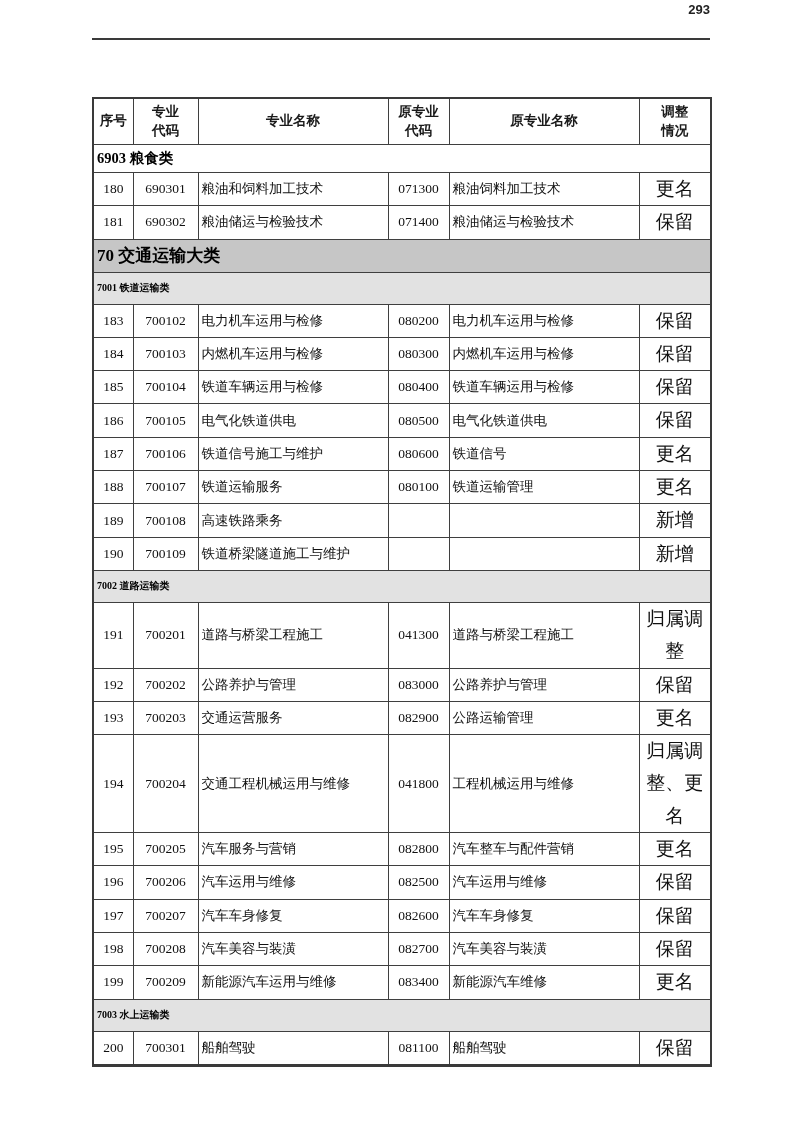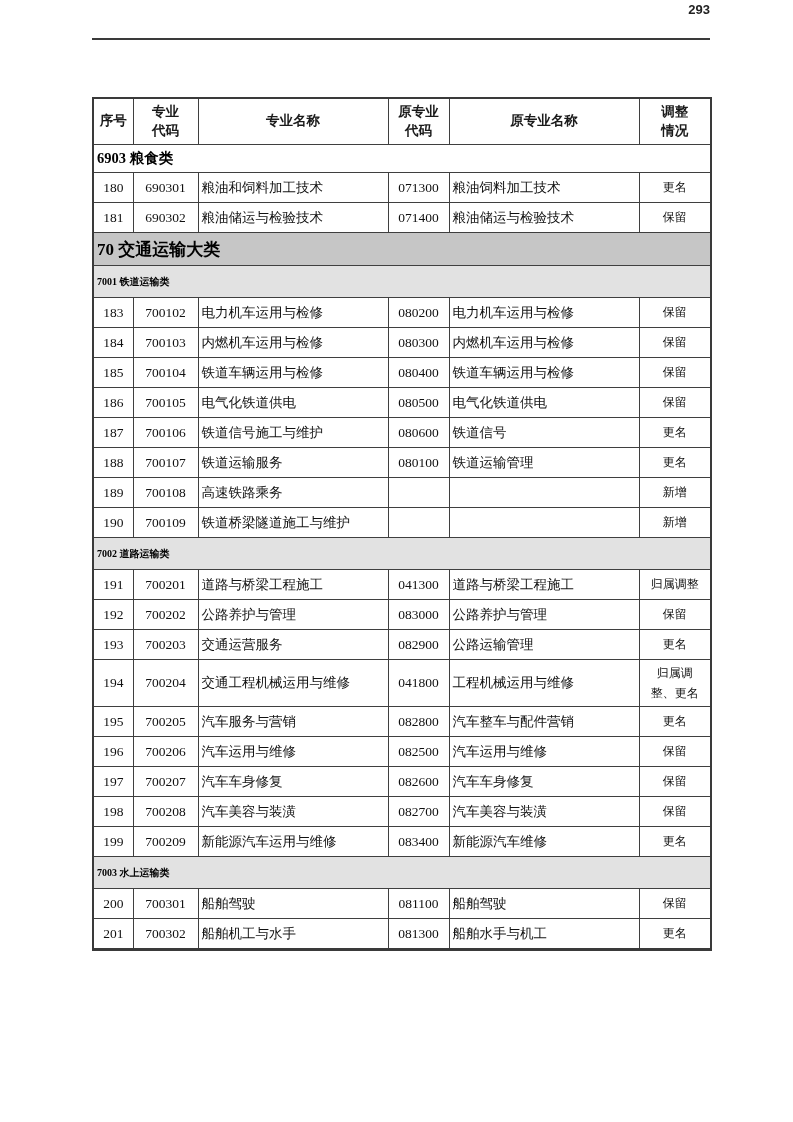--- a/index.html
+++ b/index.html
@@ -64,21 +64,21 @@
     color:#111;
   }
   td.txt {
     font-size:13.5px;
     text-align:left;
     padding-left:3px;
     color:#111;
     font-family:Liberation Serif, serif;
   }
   td.adj {
-    font-size:12px;
+    font-size:19px;
     text-align:center;
     white-space:pre-line;
     line-height:1.7;
     color:#111;
   }
   tr.section td {
     text-align:left;
     padding-left:3px;
     font-weight:bold;
     font-family:"Liberation Serif", serif;
@@ -288,23 +288,15 @@
           <td colspan="6">7003 水上运输类</td>
         </tr>
         <tr class="data">
           <td class="num">200</td>
           <td class="num">700301</td>
           <td class="txt">船舶驾驶</td>
           <td class="num">081100</td>
           <td class="txt">船舶驾驶</td>
           <td class="adj">保留</td>
         </tr>
-        <tr class="data">
-          <td class="num">201</td>
-          <td class="num">700302</td>
-          <td class="txt">船舶机工与水手</td>
-          <td class="num">081300</td>
-          <td class="txt">船舶水手与机工</td>
-          <td class="adj">更名</td>
-        </tr>
       </tbody>
   </table>
 </div>
 
 </body></html>

